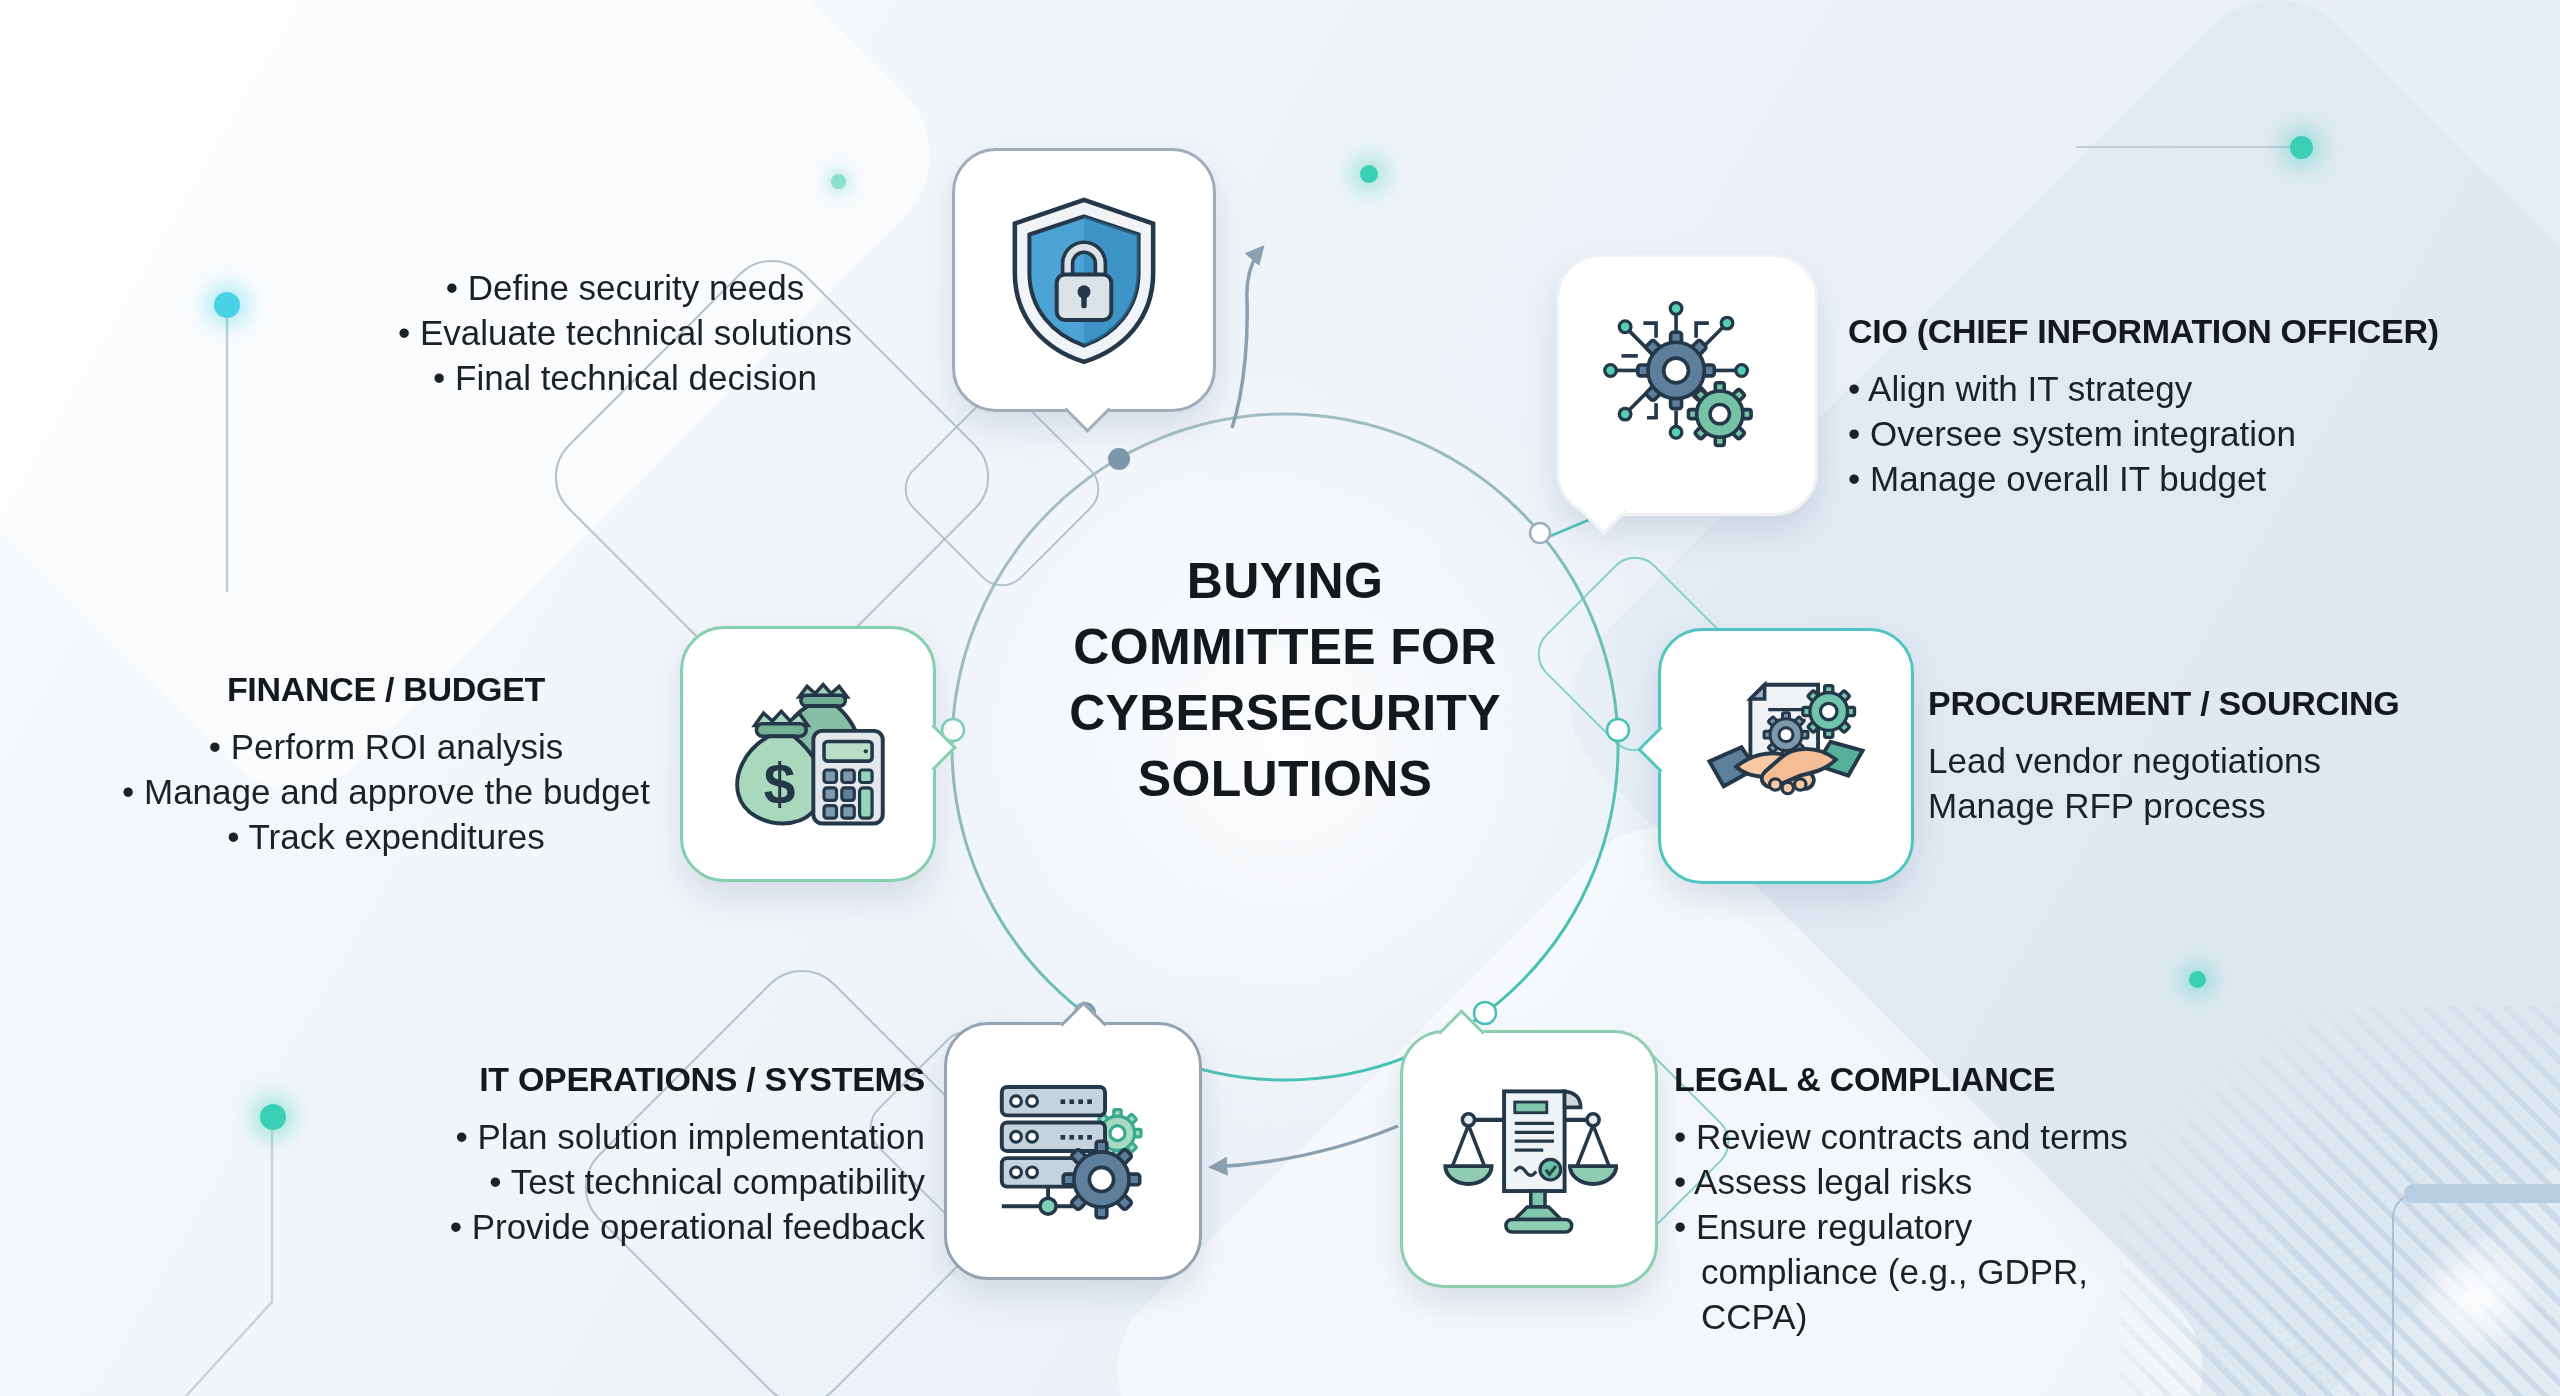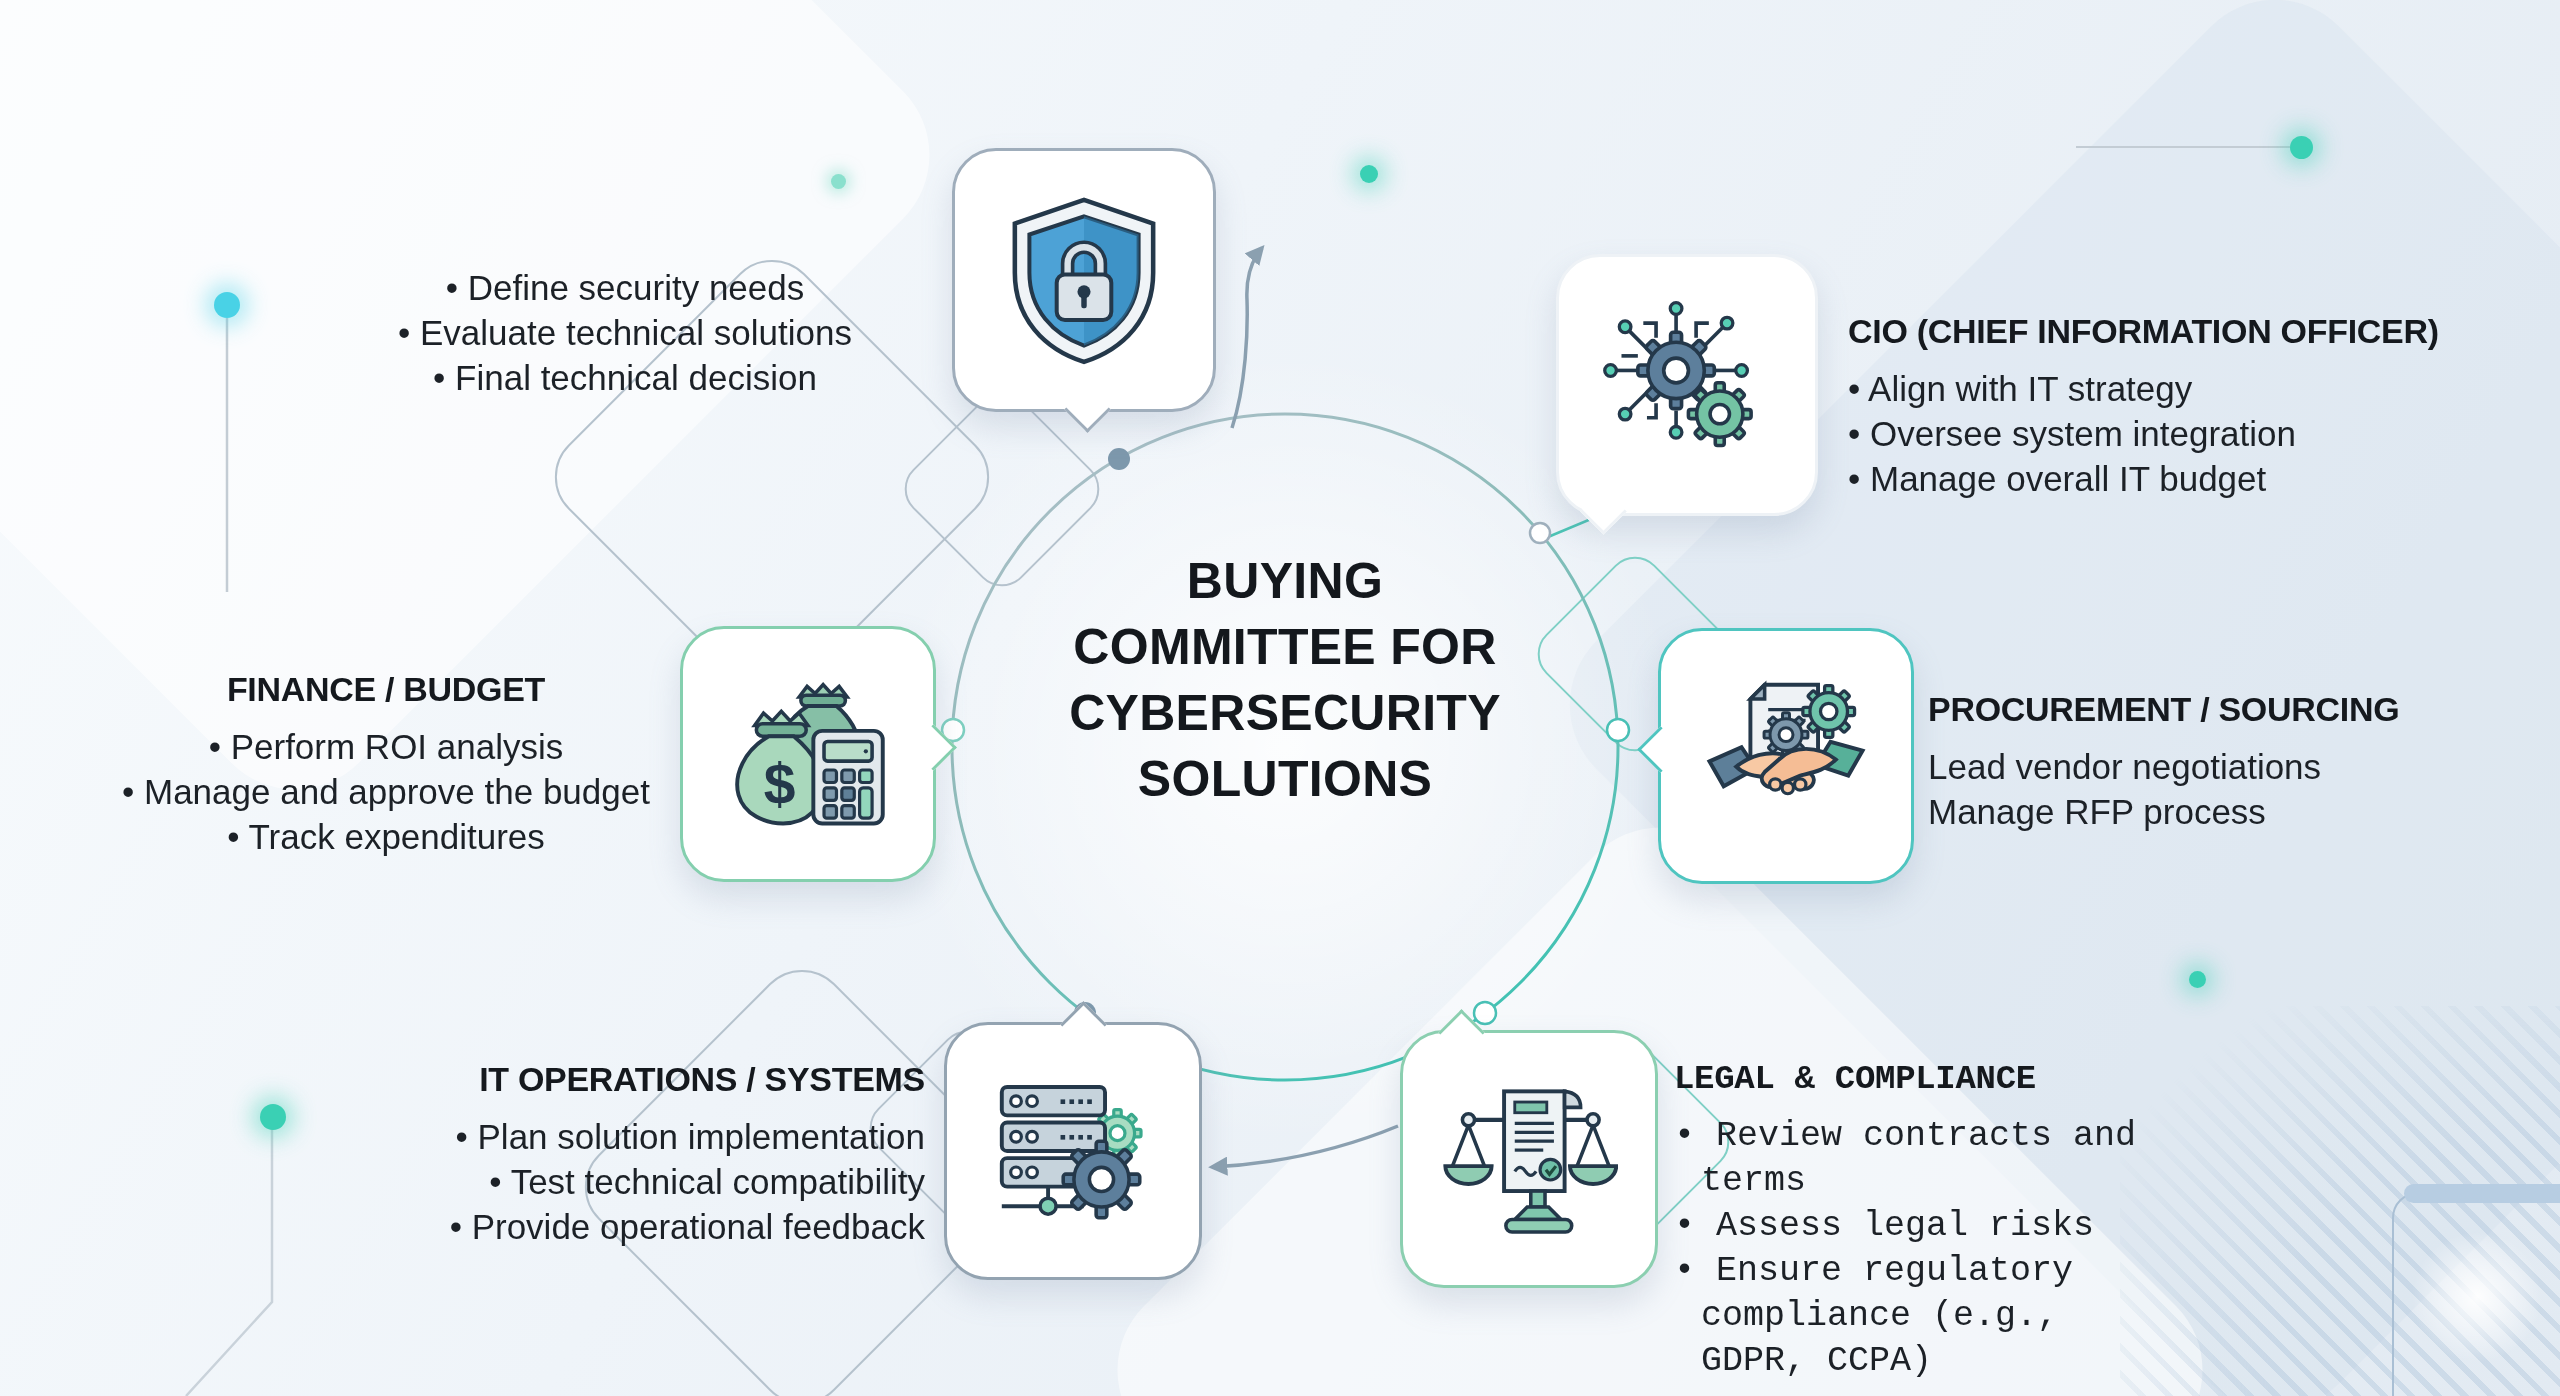--- a/index.html
+++ b/index.html
@@ -59,23 +59,23 @@
   .center-title{position:absolute;left:885px;top:548px;width:800px;text-align:center;
     font-size:50px;font-weight:bold;line-height:66px;letter-spacing:.3px;color:#14181d;}
   .role-text{position:absolute;}
   .role-title{font-size:34px;font-weight:bold;line-height:43px;letter-spacing:-.3px;margin-bottom:13px;color:#15191e;}
   .role-title div{white-space:nowrap;}
   .role-bullets{font-size:35px;line-height:45px;color:#1c2127;}
   .hang div{padding-left:27px;text-indent:-27px;}
   .text-ciso{left:305px;top:252px;width:640px;text-align:center;}
   .text-cio{left:1848px;top:310px;width:680px;text-align:left;}
   .text-finance{left:120px;top:668px;width:532px;text-align:center;}
-  .text-procurement{left:1928px;top:682px;width:580px;text-align:left;margin-top:6px;}
+  .text-procurement{left:1928px;top:682px;width:580px;text-align:left;}
   .text-itops{left:335px;top:1058px;width:590px;text-align:right;}
-  .text-legal{left:1674px;top:1058px;width:480px;text-align:left;font-family:Liberation Mono, monospace;}
+  .text-legal{left:1674px;top:1058px;width:480px;text-align:left;}
 </style>
 </head>
 <body>
 
 <div class="stage">
 
   <div class="bg-soft bg-soft1"></div>
   <div class="bg-soft bg-soft2"></div>
   <div class="bg-soft bg-soft3"></div>
   <div class="ring-halo"></div>

